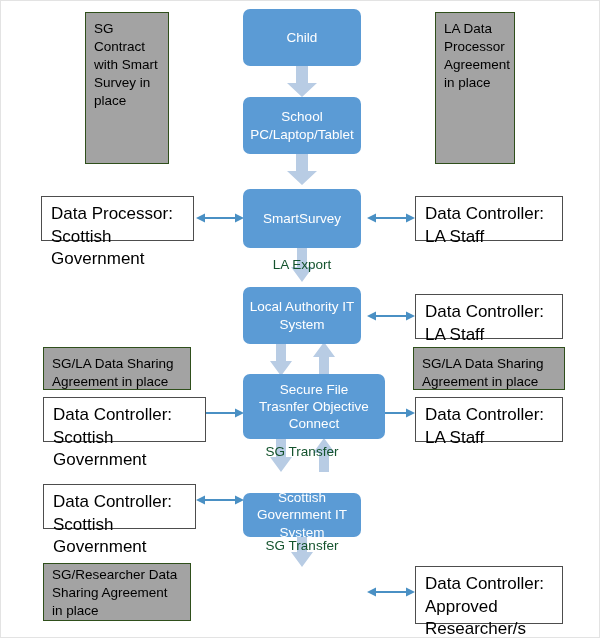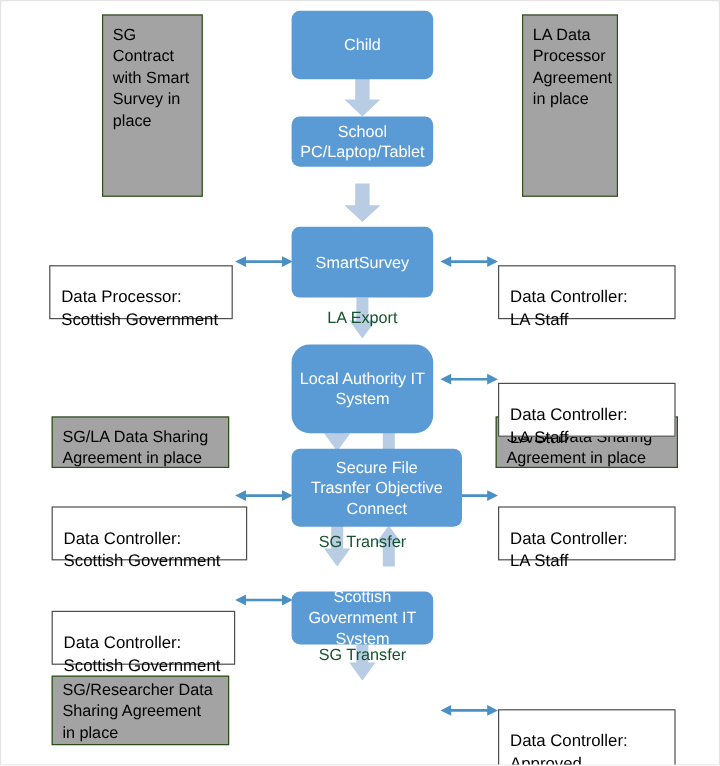--- a/index.html
+++ b/index.html
@@ -58,24 +58,23 @@
   }
 
   
   .white {
     background: #ffffff;
     border: 1px solid #4d4d4d;
     color: #000000;
     align-items: flex-start;
     justify-content: flex-start;
     text-align: left;
-    font-size: 14px;
+    font-size: 17px;
     line-height: 1.33;
-    padding: 16px 8px 0 9px;
-    margin-top: 25px;
+    padding: 6px 8px 0 9px;
   }
 
   
   .steplabel {
     position: absolute;
     text-align: center;
     font-size: 13.5px;
     color: #14532d;
     z-index: 5;
     white-space: nowrap;
@@ -265,30 +264,30 @@
   <div class="box white" style="left:414px; top:565px; width:148px; height:58px;">
     <span class="txt">Data Controller:
 Approved
 Researcher/s</span>
   </div>
 
   <div class="box blue" style="left:242px; top:8px; width:118px; height:57px;">
     <span class="txt">Child</span>
   </div>
 
-  <div class="box blue" style="left:242px; top:96px; width:118px; height:42px;">
+  <div class="box blue" style="left:242px; top:96px; width:118px; height:57px;">
     <span class="txt">School
 PC/Laptop/Tablet</span>
   </div>
 
   <div class="box blue" style="left:242px; top:188px; width:118px; height:59px;">
     <span class="txt">SmartSurvey</span>
   </div>
 
-  <div class="box blue" style="left:242px; top:286px; width:118px; height:74px;border-radius:15px;">
+  <div class="box blue" style="left:242px; top:286px; width:118px; height:57px;">
     <span class="txt">Local Authority IT
 System</span>
   </div>
 
   <div class="box blue" style="left:242px; top:373px; width:142px; height:65px;">
     <span class="txt">Secure File
 Trasnfer Objective
 Connect</span>
   </div>
 

